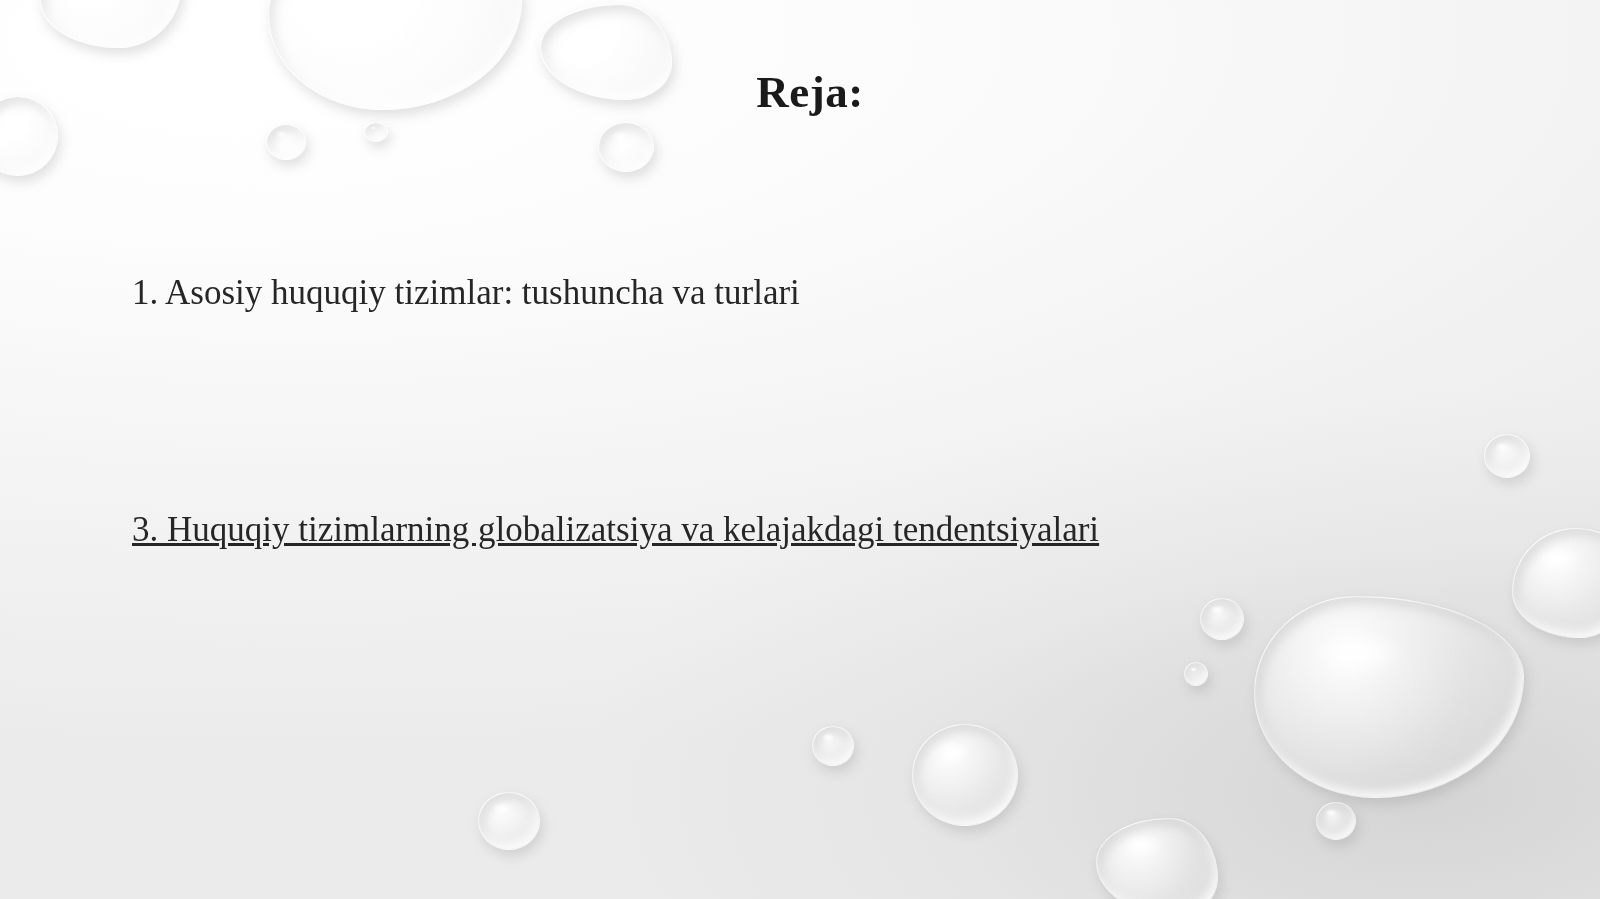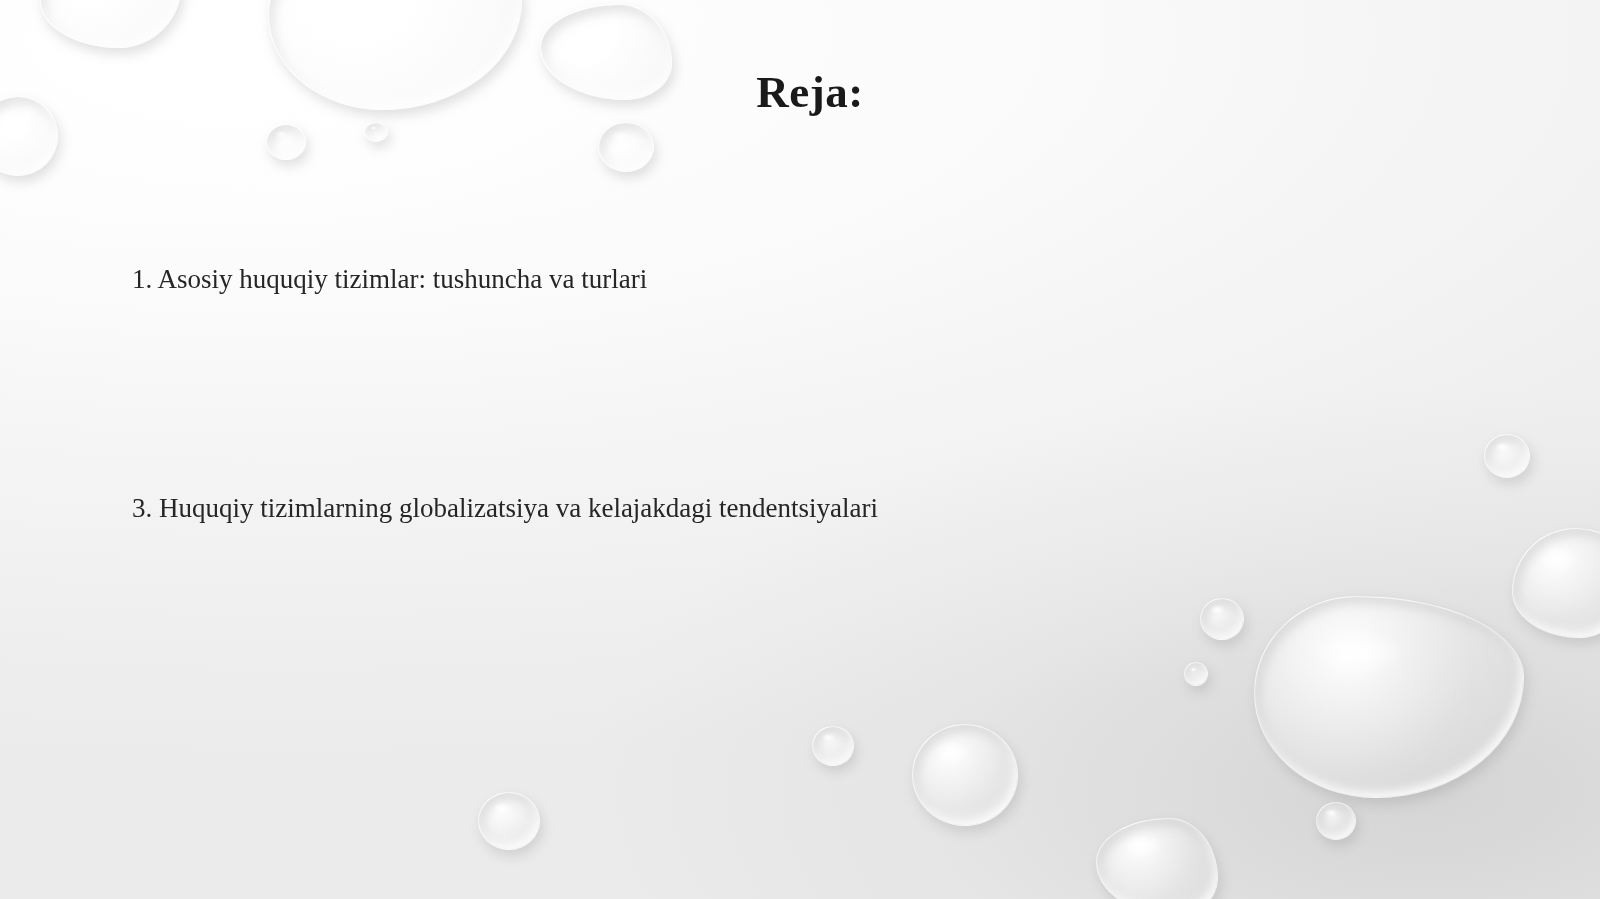--- a/index.html
+++ b/index.html
@@ -73,26 +73,26 @@
     color: #1a1a1a;
     letter-spacing: 0.5px;
   }
   .body-list {
     position: absolute;
     left: 132px;
     top: 236px;
     width: 1180px;
   }
   .body-item {
-    font-size: 27px;
+    font-size: 35px;
     color: #262626;
     line-height: 1.25;
     height: 202px;
   }
-  .body-item:last-child { height: auto; }
+  .body-item:last-child { height: auto; text-decoration: underline; }
 </style>
 </head>
 <body>
 
 <div class="slide">
   <div class="bg-shade"></div>
 
   <div class="drop blob" style="left:40px; top:-64px; width:140px; height:110px;"></div>
   <div class="drop blob2" style="left:268px; top:-72px; width:252px; height:180px;"></div>
   <div class="drop blob3" style="left:540px; top:4px; width:130px; height:94px;"></div>

